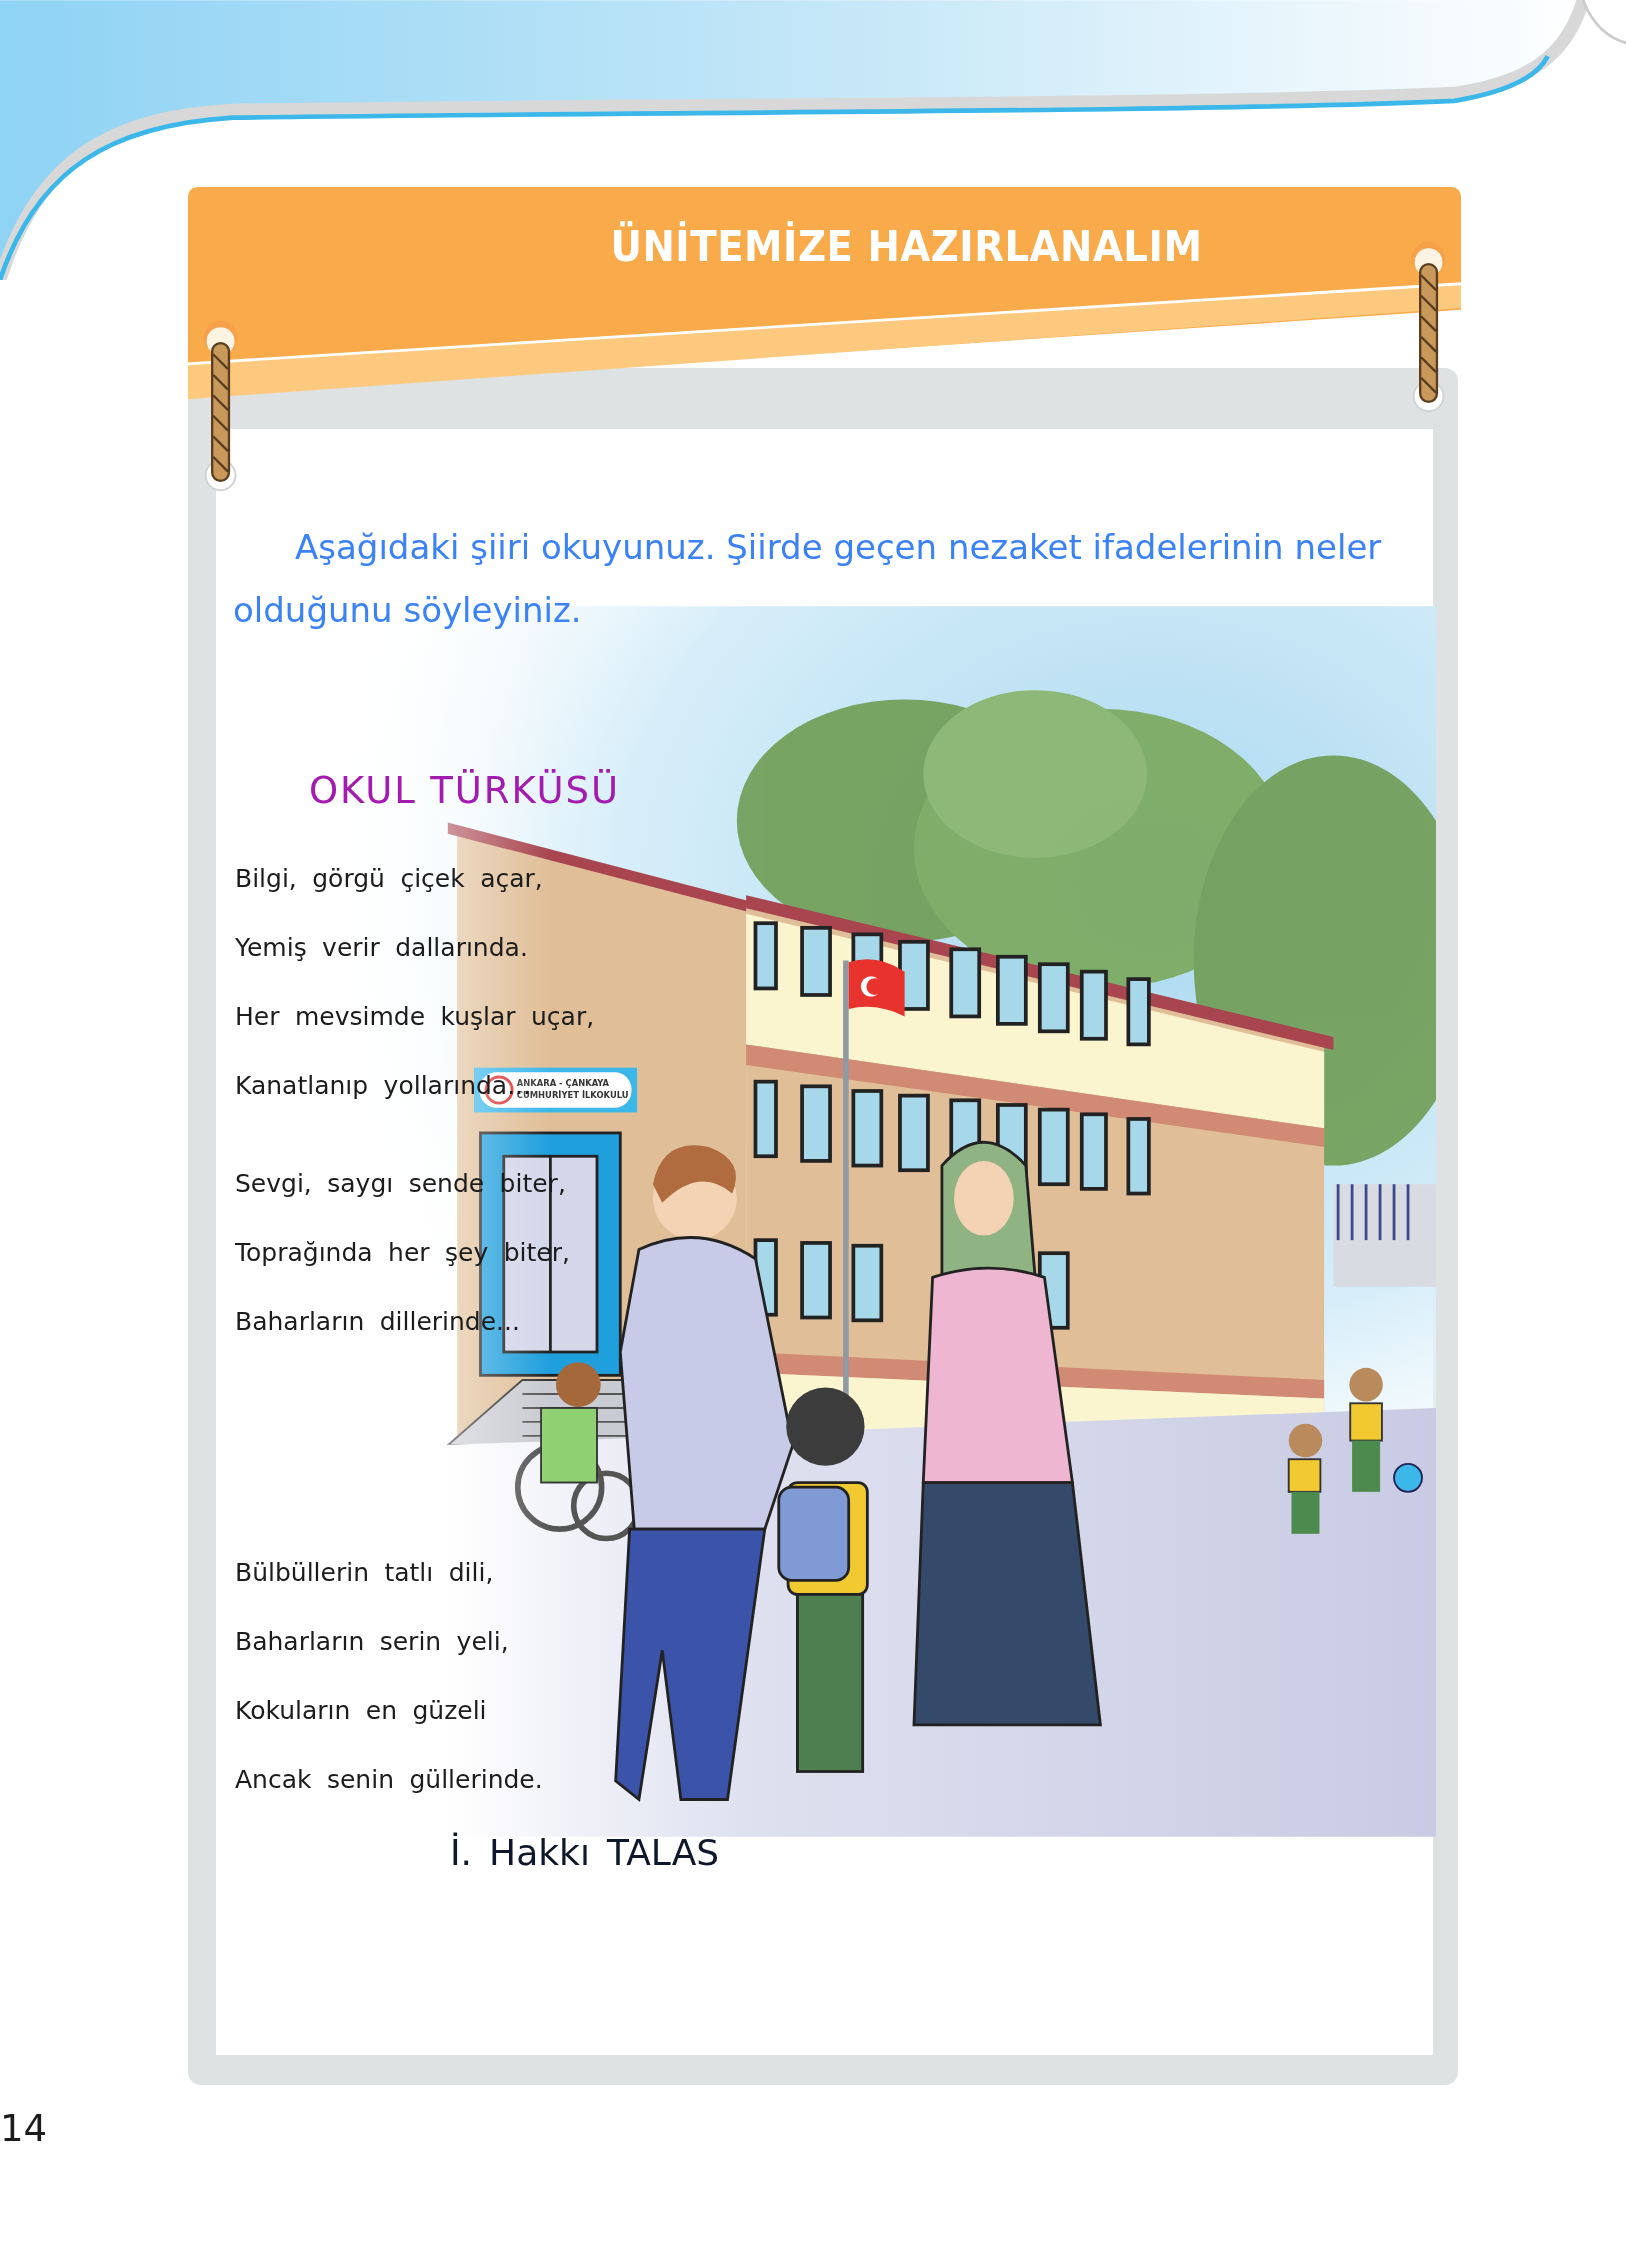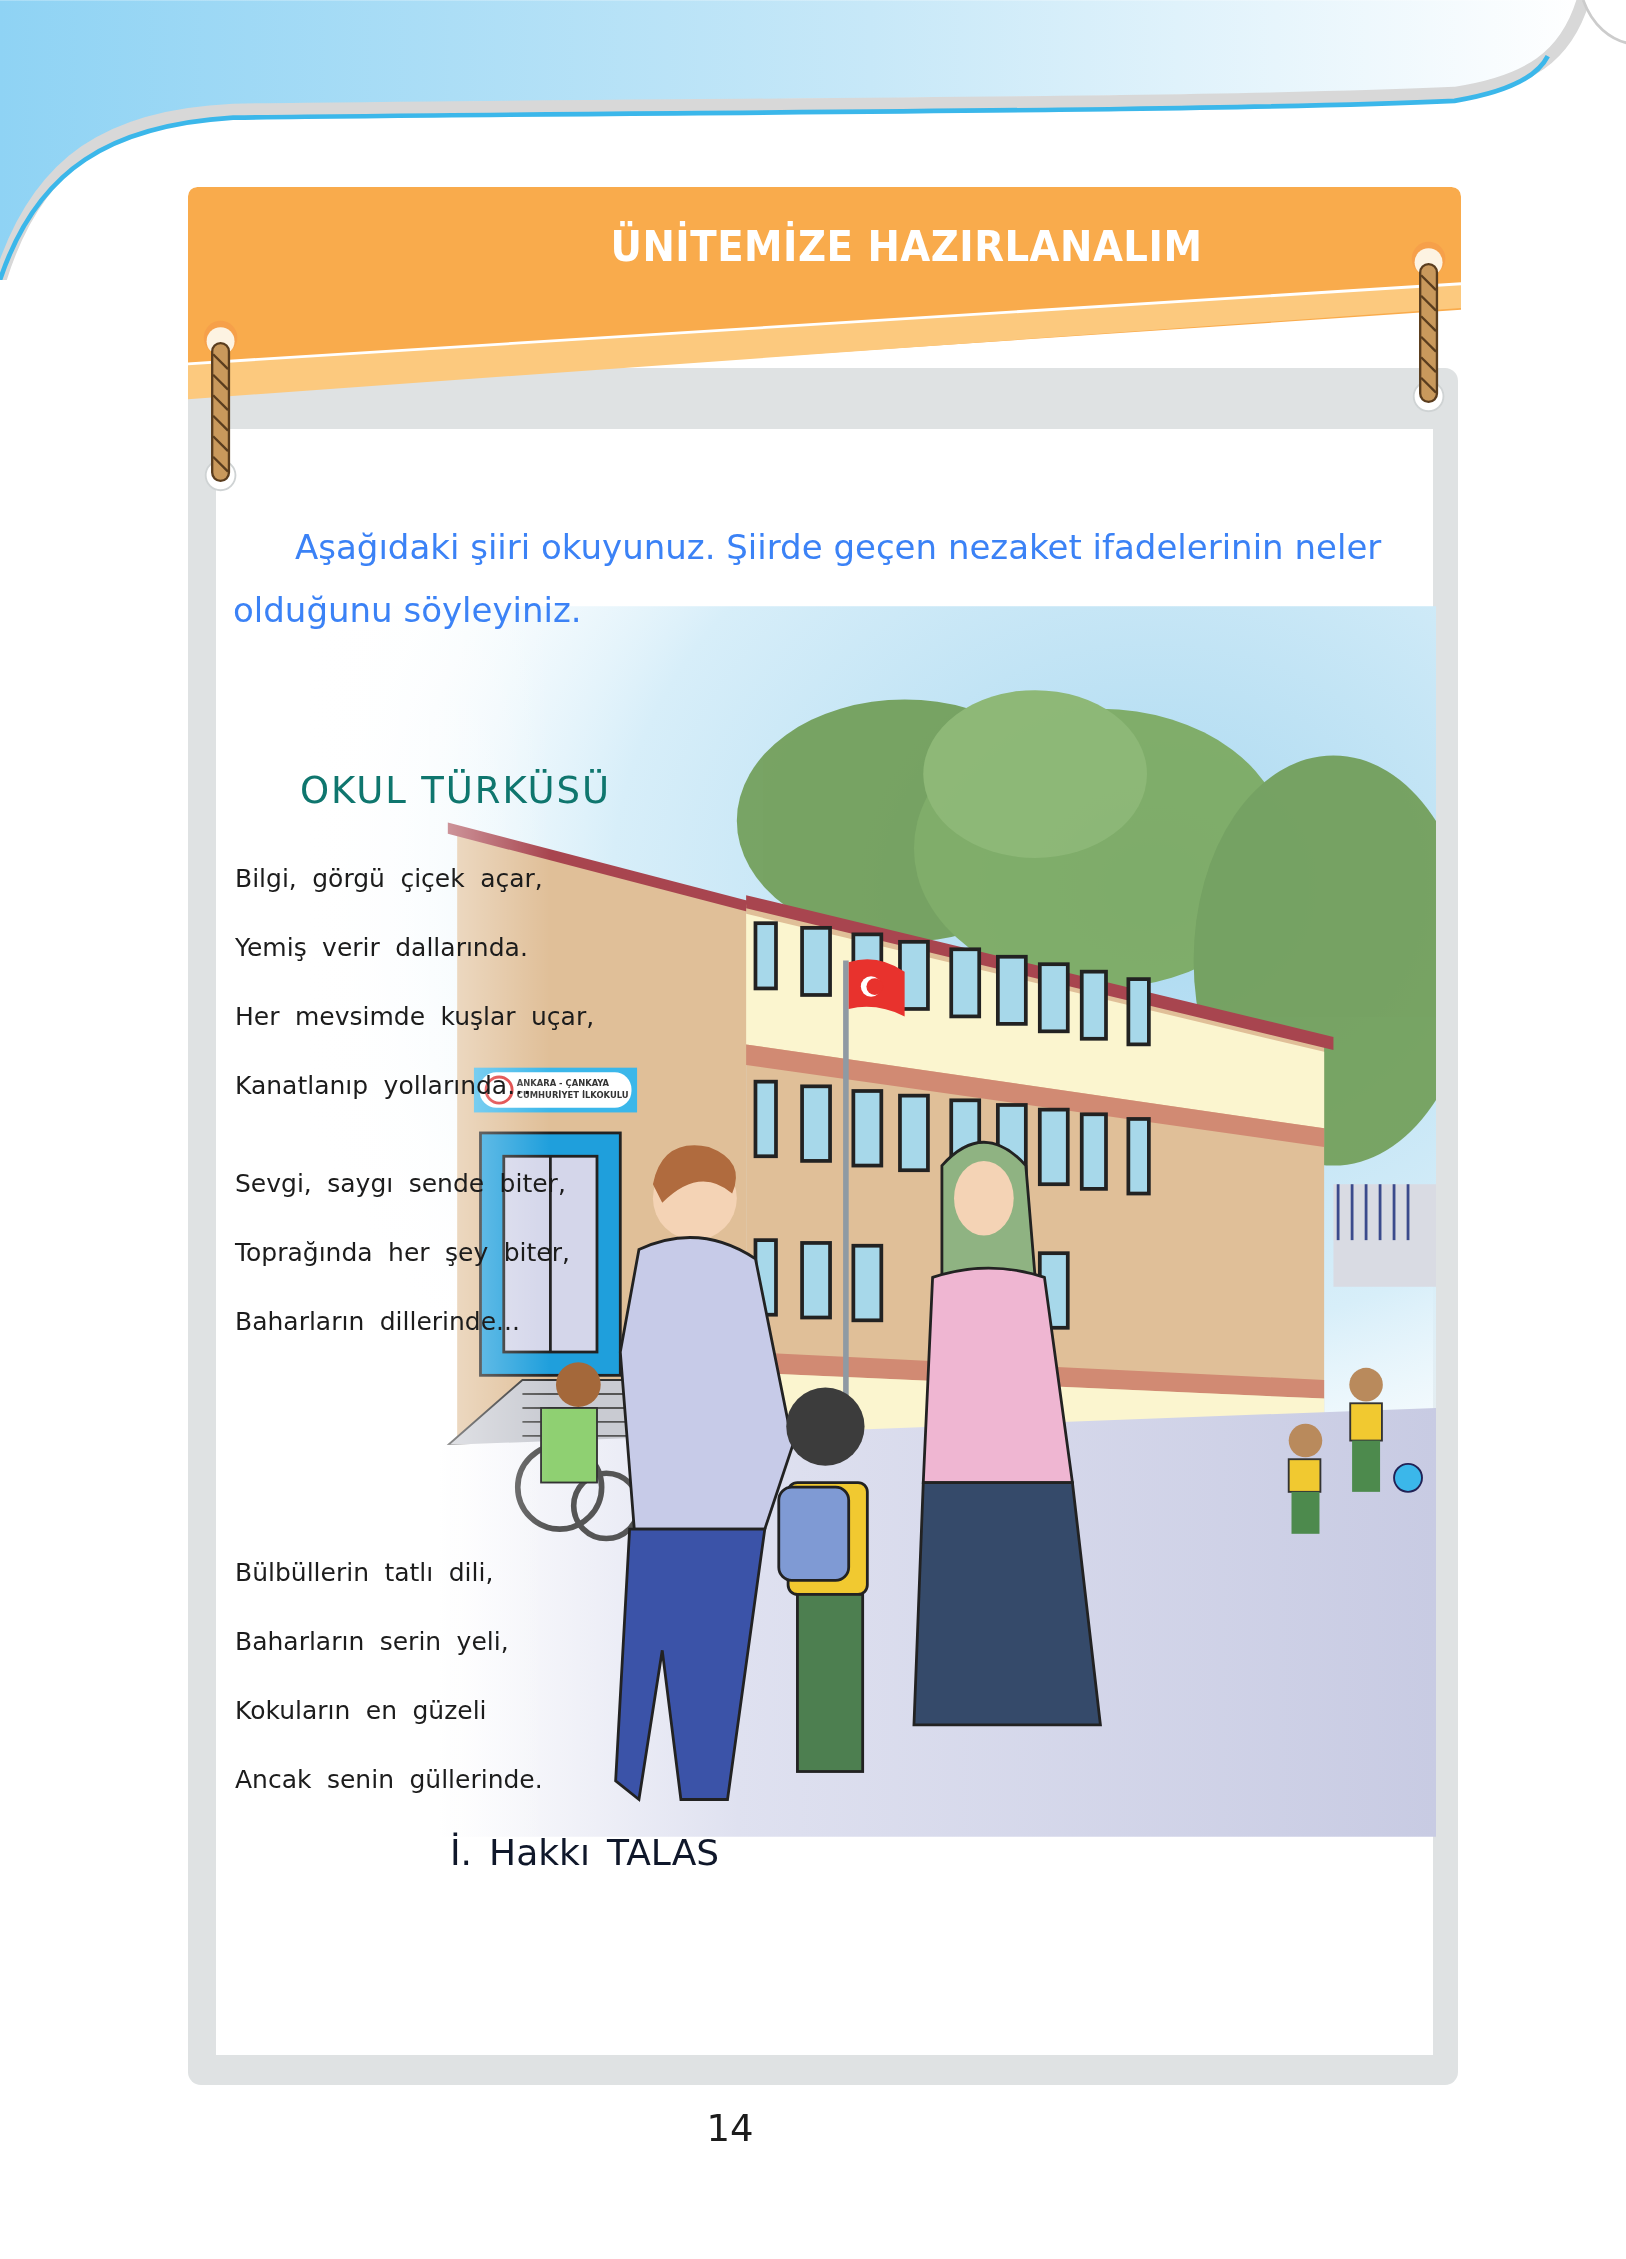--- a/index.html
+++ b/index.html
@@ -28,28 +28,28 @@
       font-family: "DejaVu Sans Condensed", "DejaVu Sans", sans-serif;
     }
     .rope { position: absolute; }
     .intro {
       position: absolute; left: 233px; top: 516px; width: 1193px;
       font-size: 34px; line-height: 63px; color: #3b82f6;
     }
     .intro .indent { display: inline-block; width: 62px; }
     .illustration { position: absolute; left: 308px; top: 606px; width: 1128px; height: 1231px; }
     .poem-title {
-      position: absolute; left: 300px; top: 769px; font-size: 37px; color: #0f766e;
+      position: absolute; left: 309px; top: 769px; font-size: 37px; color: #a21caf;
       letter-spacing: 1.9px;
     }
     .stanza { position: absolute; left: 235px; font-size: 25px; line-height: 69px; color: #1c1c1c; word-spacing: 7.5px; }
     .stanza div { white-space: nowrap; }
     .author { position: absolute; left: 450px; top: 1832px; font-size: 36px; color: #0f172a; word-spacing: 5.6px; }
     .page-number {
-      position: absolute; left: 0; width: 1460px; top: 2107px; text-align: center;
+      position: absolute; left: 0; width: 1460px; top: 2107px; text-align: left;
       font-size: 37px; color: #1c1c1c;
     }
   </style>
 </head>
 <body>
 
 <svg class="top-swoosh" viewBox="0 0 1745 300">
   <defs>
     <linearGradient id="skyGrad" x1="0" y1="0" x2="1" y2="0">
       <stop offset="0" stop-color="#8fd3f4"></stop>

